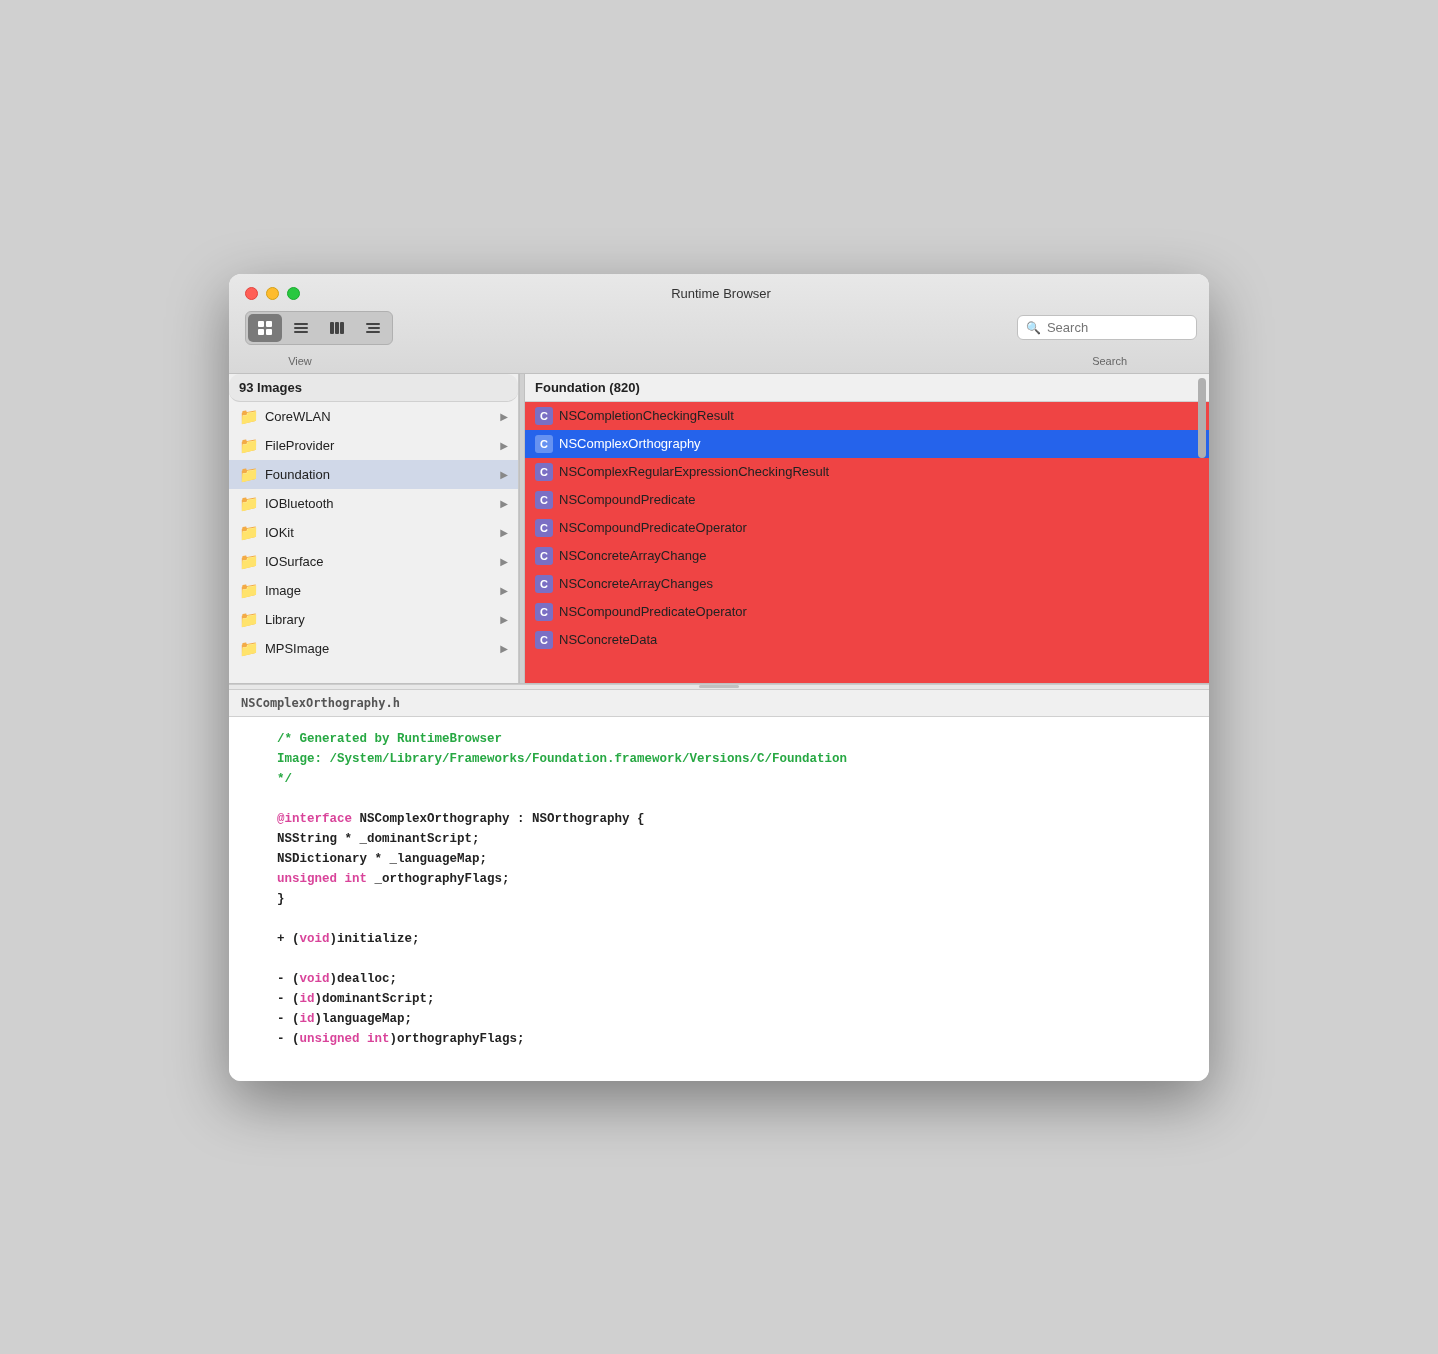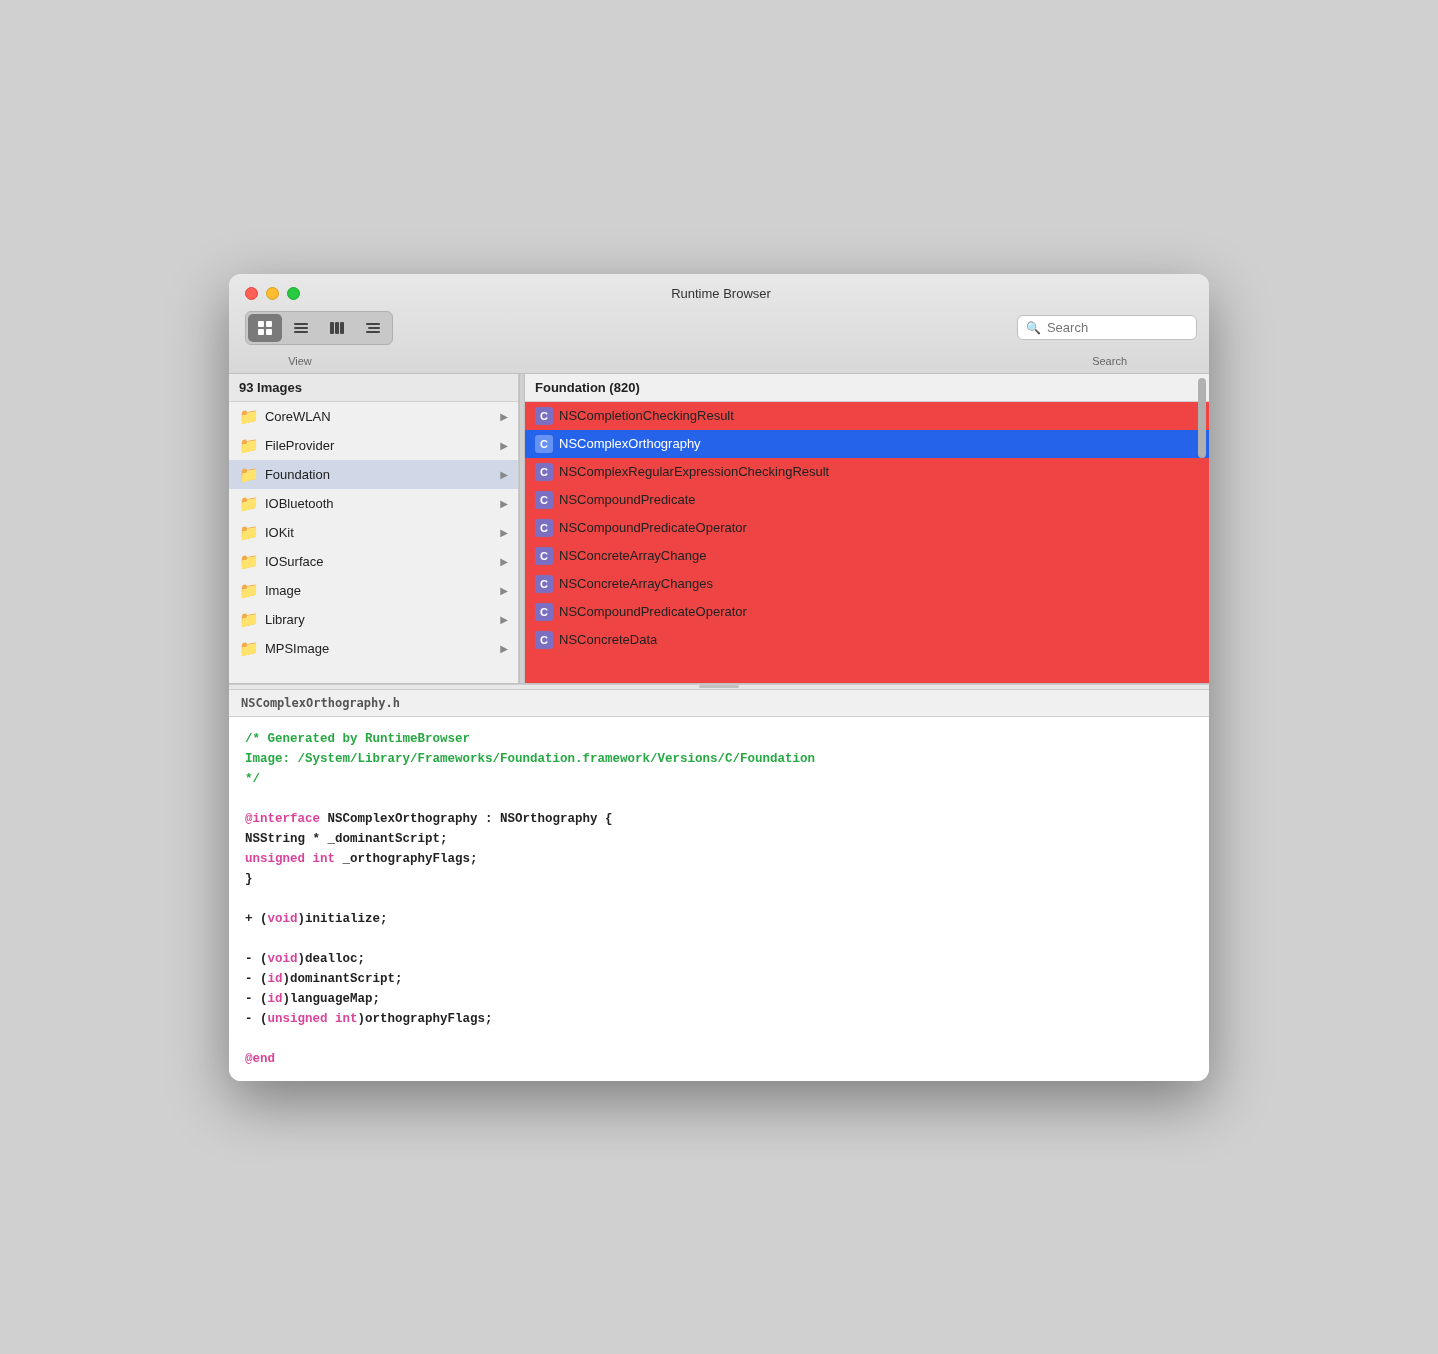--- a/index.html
+++ b/index.html
@@ -146,20 +146,21 @@
       display: flex;
       flex-direction: column;
     }
     .panel-header {
       padding: 6px 10px;
       font-size: 13px;
       font-weight: 600;
       color: #222;
       border-bottom: 1px solid #d0d0d0;
       background: #e8e8e8;
+      border-radius: 11px;
     }
     .list-item {
       display: flex;
       align-items: center;
       padding: 5px 10px;
       font-size: 13px;
       color: #222;
       cursor: pointer;
       gap: 6px;
     }
@@ -233,20 +234,21 @@
       font-family: monospace;
     }
     .code-content {
       padding: 12px 16px;
       font-family: "Menlo", "Monaco", "Courier New", monospace;
       font-size: 12.5px;
       line-height: 1.6;
       color: #222;
       overflow-y: auto;
       flex: 1;
+      margin-left: 32px;
     }
     .code-content .green { color: #27a843; }
     .code-content .pink { color: #d9449a; }
     .code-content .black { color: #222; }
     .scrollbar-area {
       position: absolute;
       right: 0;
       top: 0;
       bottom: 0;
       width: 14px;
@@ -444,27 +446,27 @@
 
     <div class="code-area">
       <div class="code-header">NSComplexOrthography.h</div>
       <div class="code-content" id="code-content">
           <div><span class="green">/* Generated by RuntimeBrowser</span></div>
           <div><span class="green">   Image: /System/Library/Frameworks/Foundation.framework/Versions/C/Foundation</span></div>
           <div><span class="green"> */</span></div>
           <div>&nbsp;</div>
           <div><span class="pink">@interface</span><span class="black"> NSComplexOrthography : NSOrthography {</span></div>
           <div>     NSString * _dominantScript;</div>
+          <div>     NSDictionary * _languageMap;</div>
           <div><span class="black">     </span><span class="pink">unsigned int</span><span class="black">  _orthographyFlags;</span></div>
           <div>}</div>
           <div>&nbsp;</div>
           <div><span class="black">+ (</span><span class="pink">void</span><span class="black">)initialize;</span></div>
           <div>&nbsp;</div>
           <div><span class="black">- (</span><span class="pink">void</span><span class="black">)dealloc;</span></div>
           <div><span class="black">- (</span><span class="pink">id</span><span class="black">)dominantScript;</span></div>
           <div><span class="black">- (</span><span class="pink">id</span><span class="black">)languageMap;</span></div>
           <div><span class="black">- (</span><span class="pink">unsigned int</span><span class="black">)orthographyFlags;</span></div>
           <div>&nbsp;</div>
-          <div><span class="pink">@end</span></div>
         </div>
     </div>
   </div>
 </div>
 
 </body></html>

